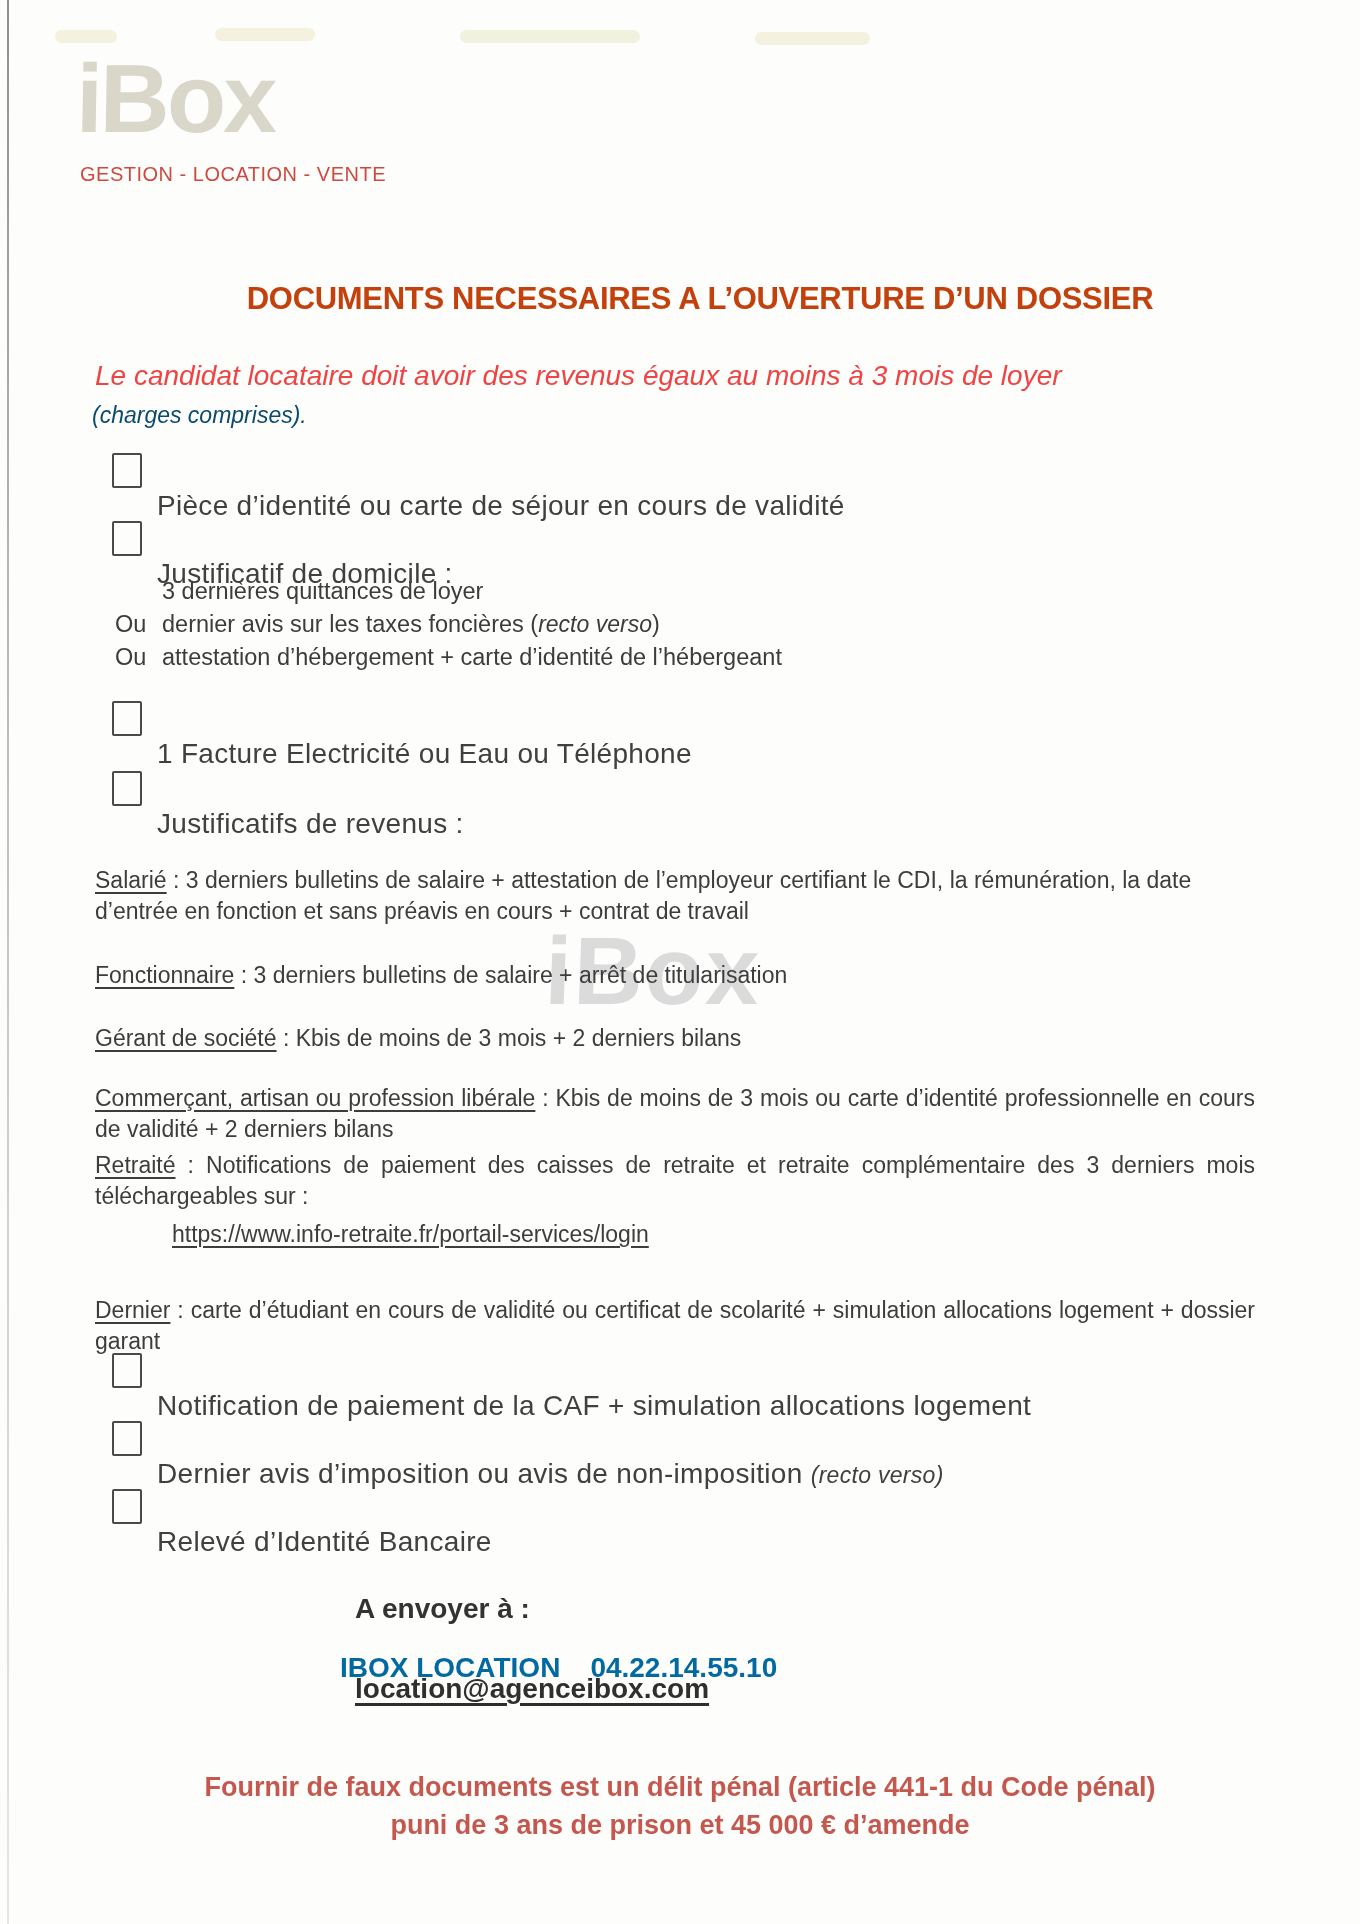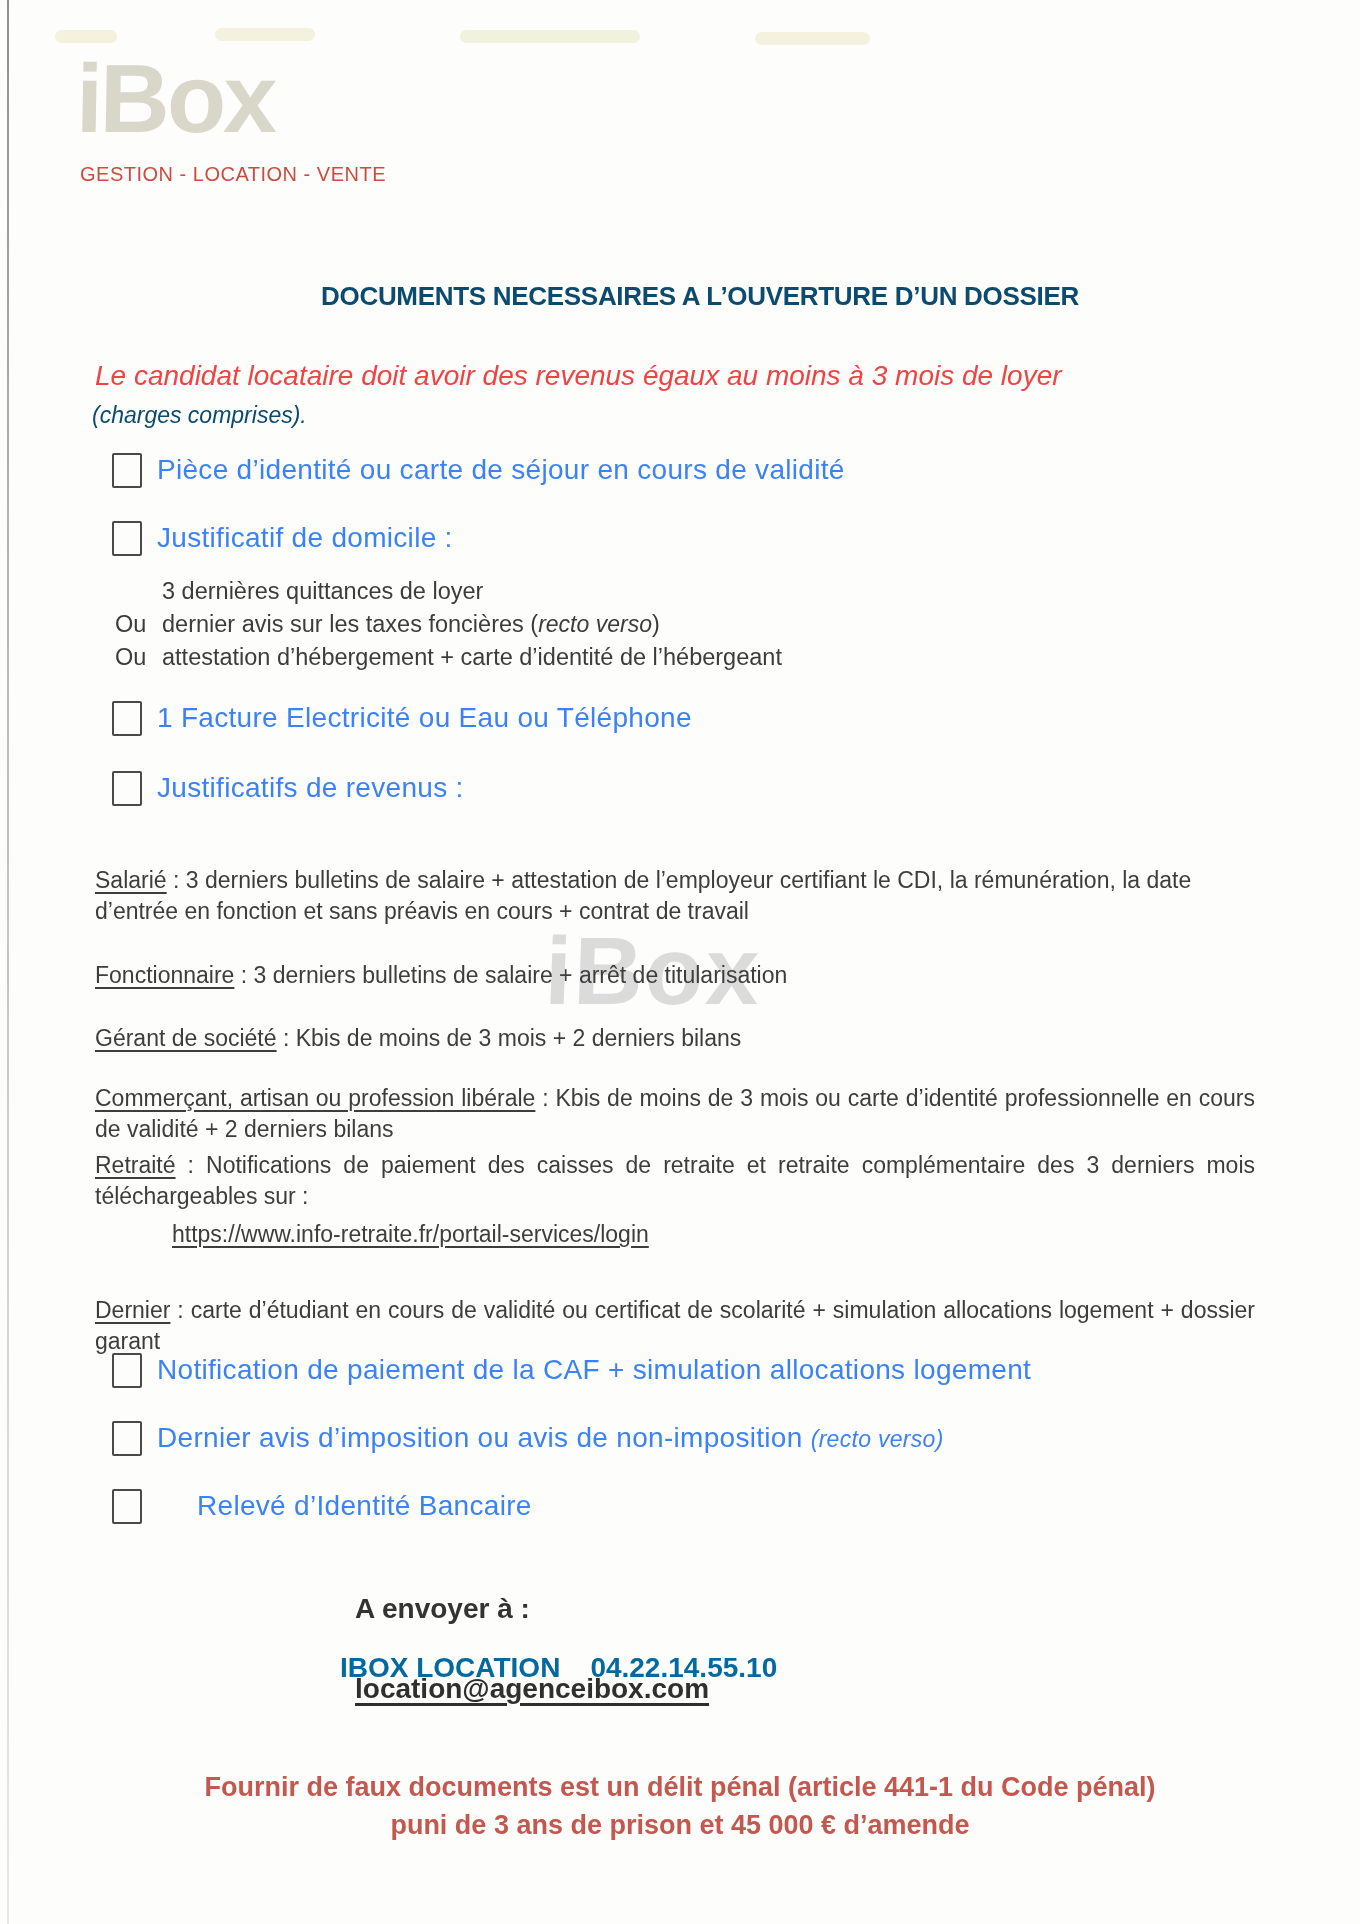--- a/index.html
+++ b/index.html
@@ -17,31 +17,31 @@
   .sm4{left:755px;top:32px;width:115px;}
   
   .watermark{position:absolute;left:545px;top:916px;font-size:96px;font-weight:bold;
     color:#dbdbdb;letter-spacing:2px;transform:skewX(-2deg);z-index:0;}
   
   .logo{position:absolute;left:76px;top:50px;font-size:97px;font-weight:bold;
     color:#d9d6ca;letter-spacing:-3px;line-height:1;transform:skewX(-1deg);}
   .tagline{position:absolute;left:80px;top:163px;font-size:20px;color:#ce4a3f;
     letter-spacing:.5px;}
   .title{position:absolute;left:40px;top:281px;width:1320px;text-align:center;
-    font-size:26px;font-weight:bold;color:#0c4a6e;letter-spacing:-.3px;}
+    font-size:31px;font-weight:bold;color:#c2410c;letter-spacing:-.3px;}
   .intro1{position:absolute;left:95px;top:360px;font-size:28px;font-style:italic;color:#ef4444;}
   .intro2{position:absolute;left:92px;top:402px;font-size:23px;font-style:italic;color:#0c4a6e;}
   
   .check-row{position:absolute;left:112px;display:flex;align-items:flex-start;z-index:1;}
   .checkbox{flex:0 0 auto;width:26px;height:31px;border:2px solid #4a4a4a;border-radius:2px;
     background:transparent;margin-top:1px;}
-  .check-label{margin-left:15px;font-size:28px;letter-spacing:.3px;color:#3b82f6;line-height:35px;}
+  .check-label{margin-left:15px;font-size:28px;letter-spacing:.3px;color:#404040;line-height:35px;margin-top:36px;}
   .it-small{font-style:italic;font-size:23px;}
   .r-piece{top:452px;} .r-domicile{top:520px;} .r-facture{top:700px;} .r-revenus{top:770px;}
-  .r-caf{top:1352px;} .r-imposition{top:1420px;} .r-rib{top:1488px;gap:40px;}
+  .r-caf{top:1352px;} .r-imposition{top:1420px;} .r-rib{top:1488px;}
   
   .options{position:absolute;left:115px;top:575px;font-size:23.5px;line-height:33px;z-index:1;}
   .opt{display:flex;}
   .opt .pre{flex:0 0 47px;}
   
   .cat{position:absolute;left:95px;width:1160px;font-size:23px;line-height:31px;
     color:#3d3d3d;z-index:1;hyphens:none;}
   .justify{text-align:justify;}
   .term{text-decoration:underline;text-underline-offset:4px;text-decoration-thickness:1.5px;}
   .p-salarie{top:842px;} .p-fonctionnaire{top:937px;} .p-gerant{top:1000px;}

